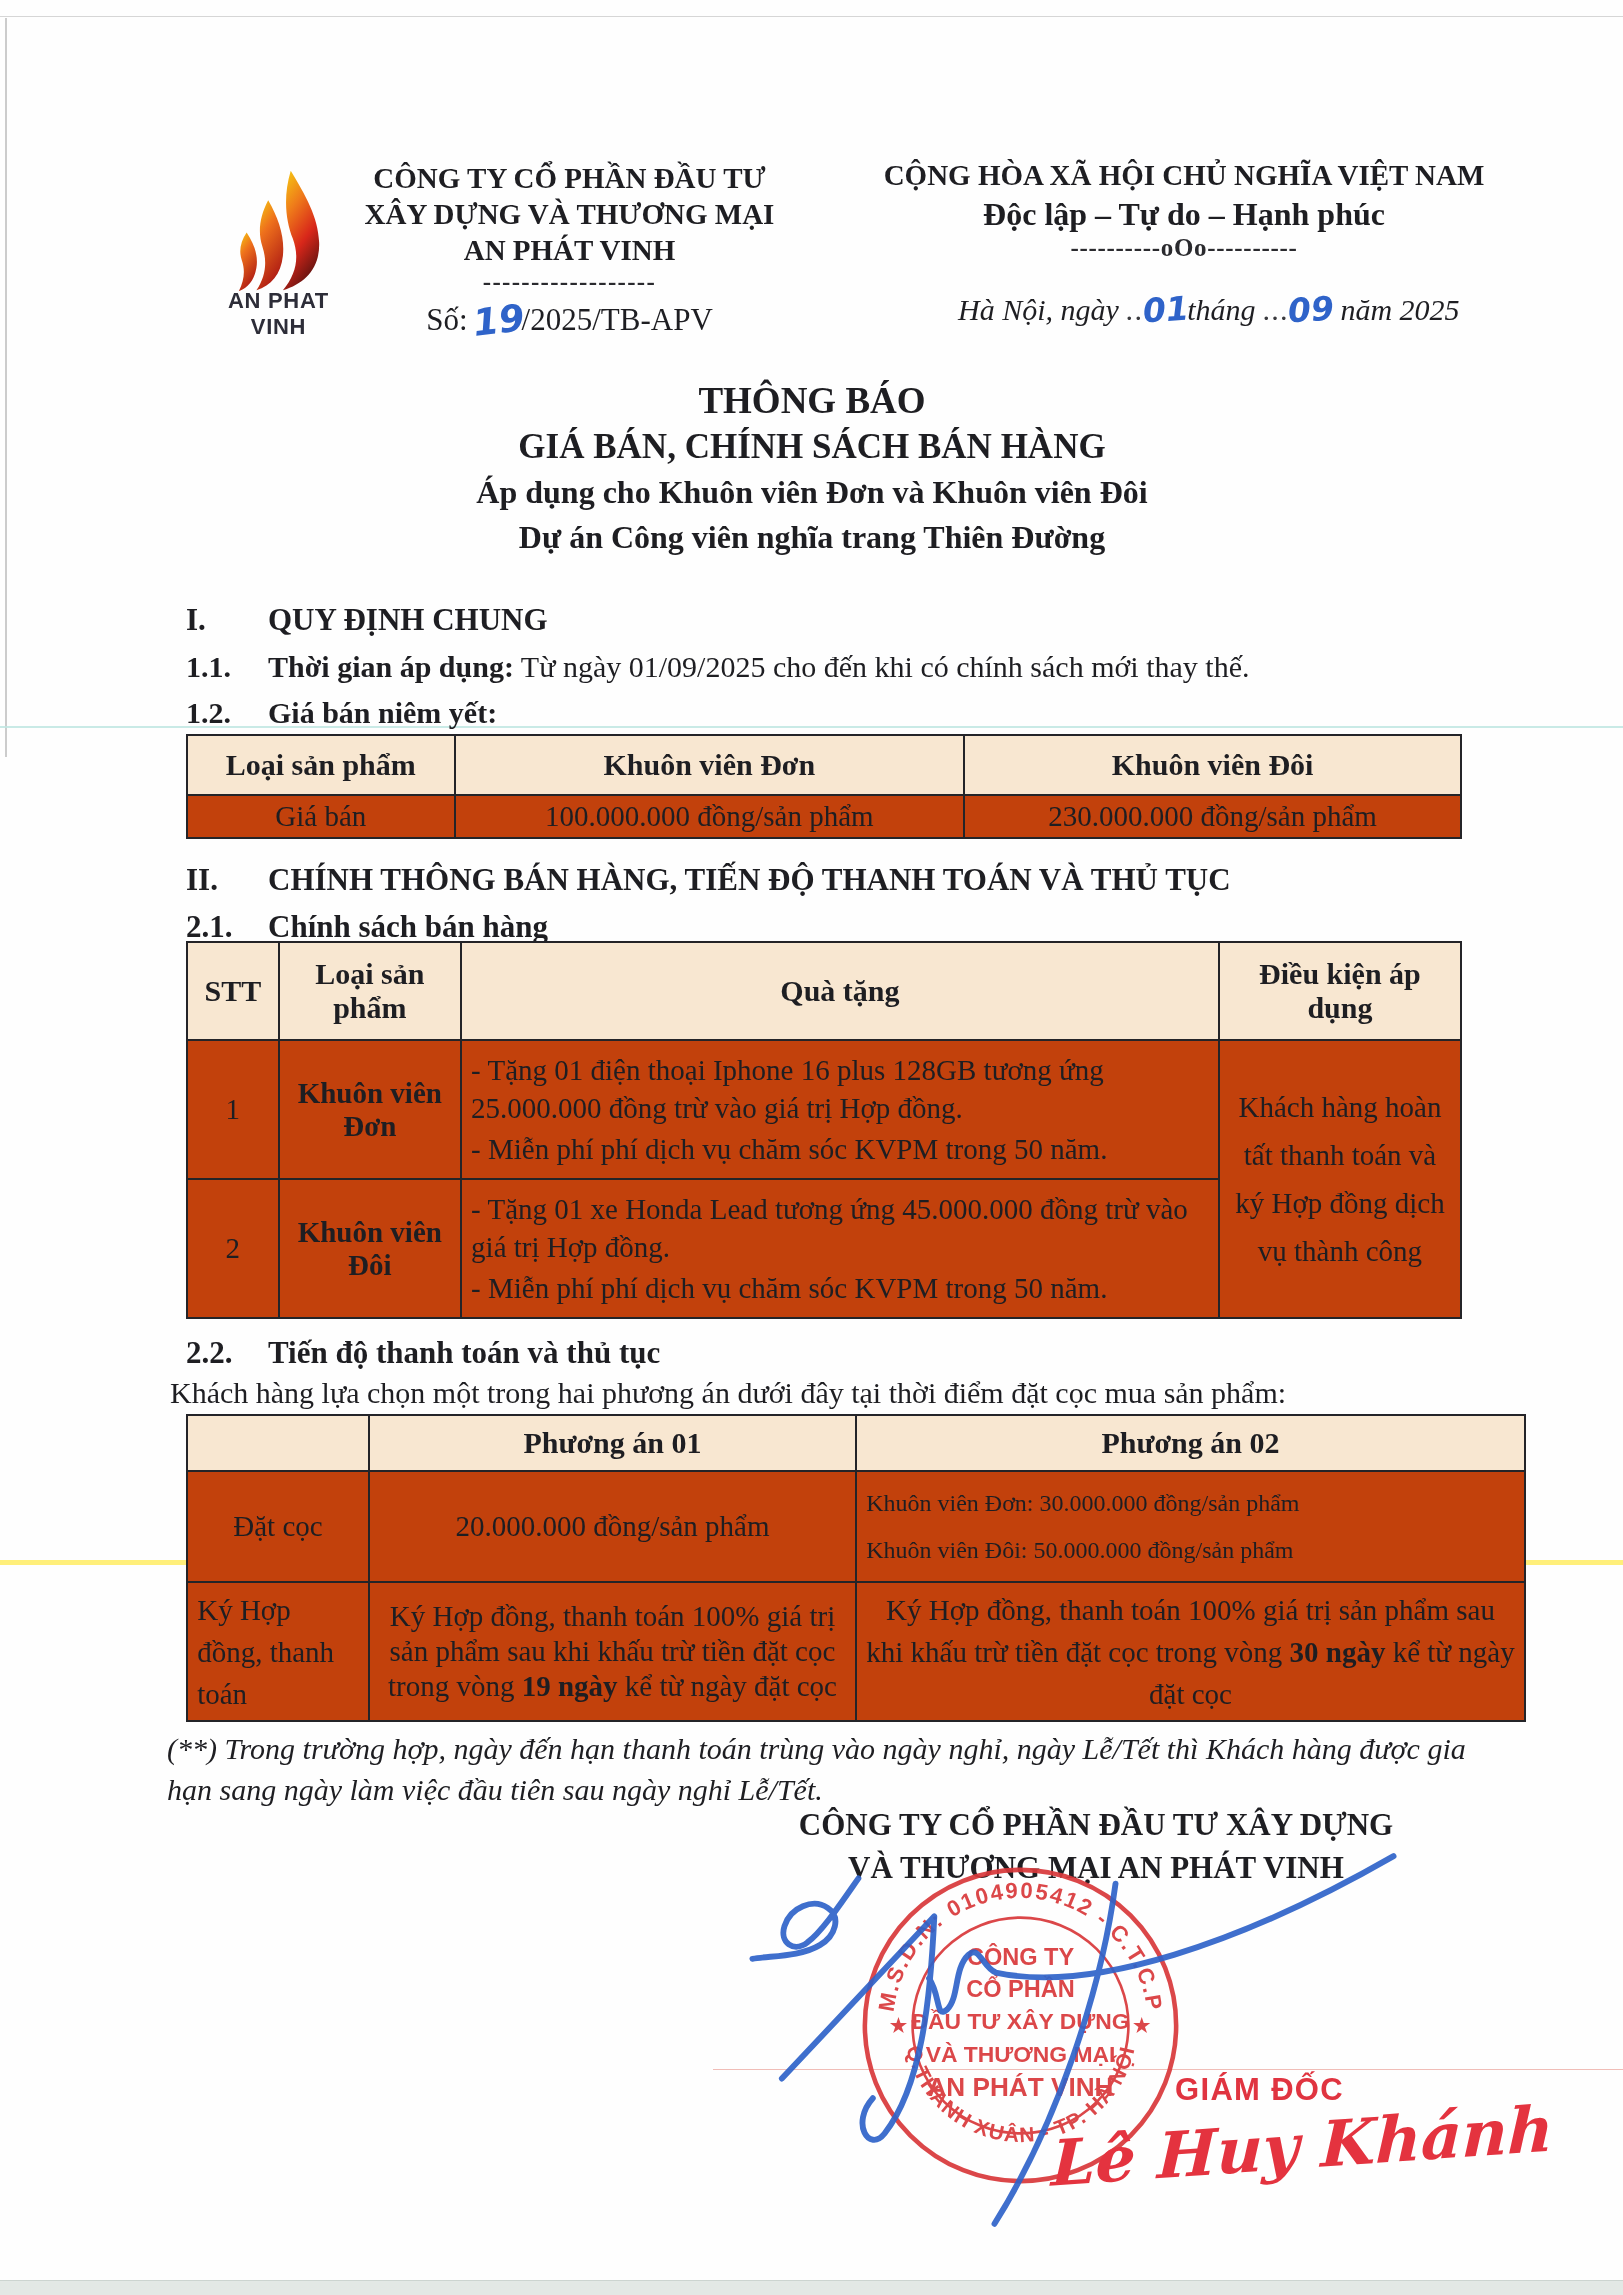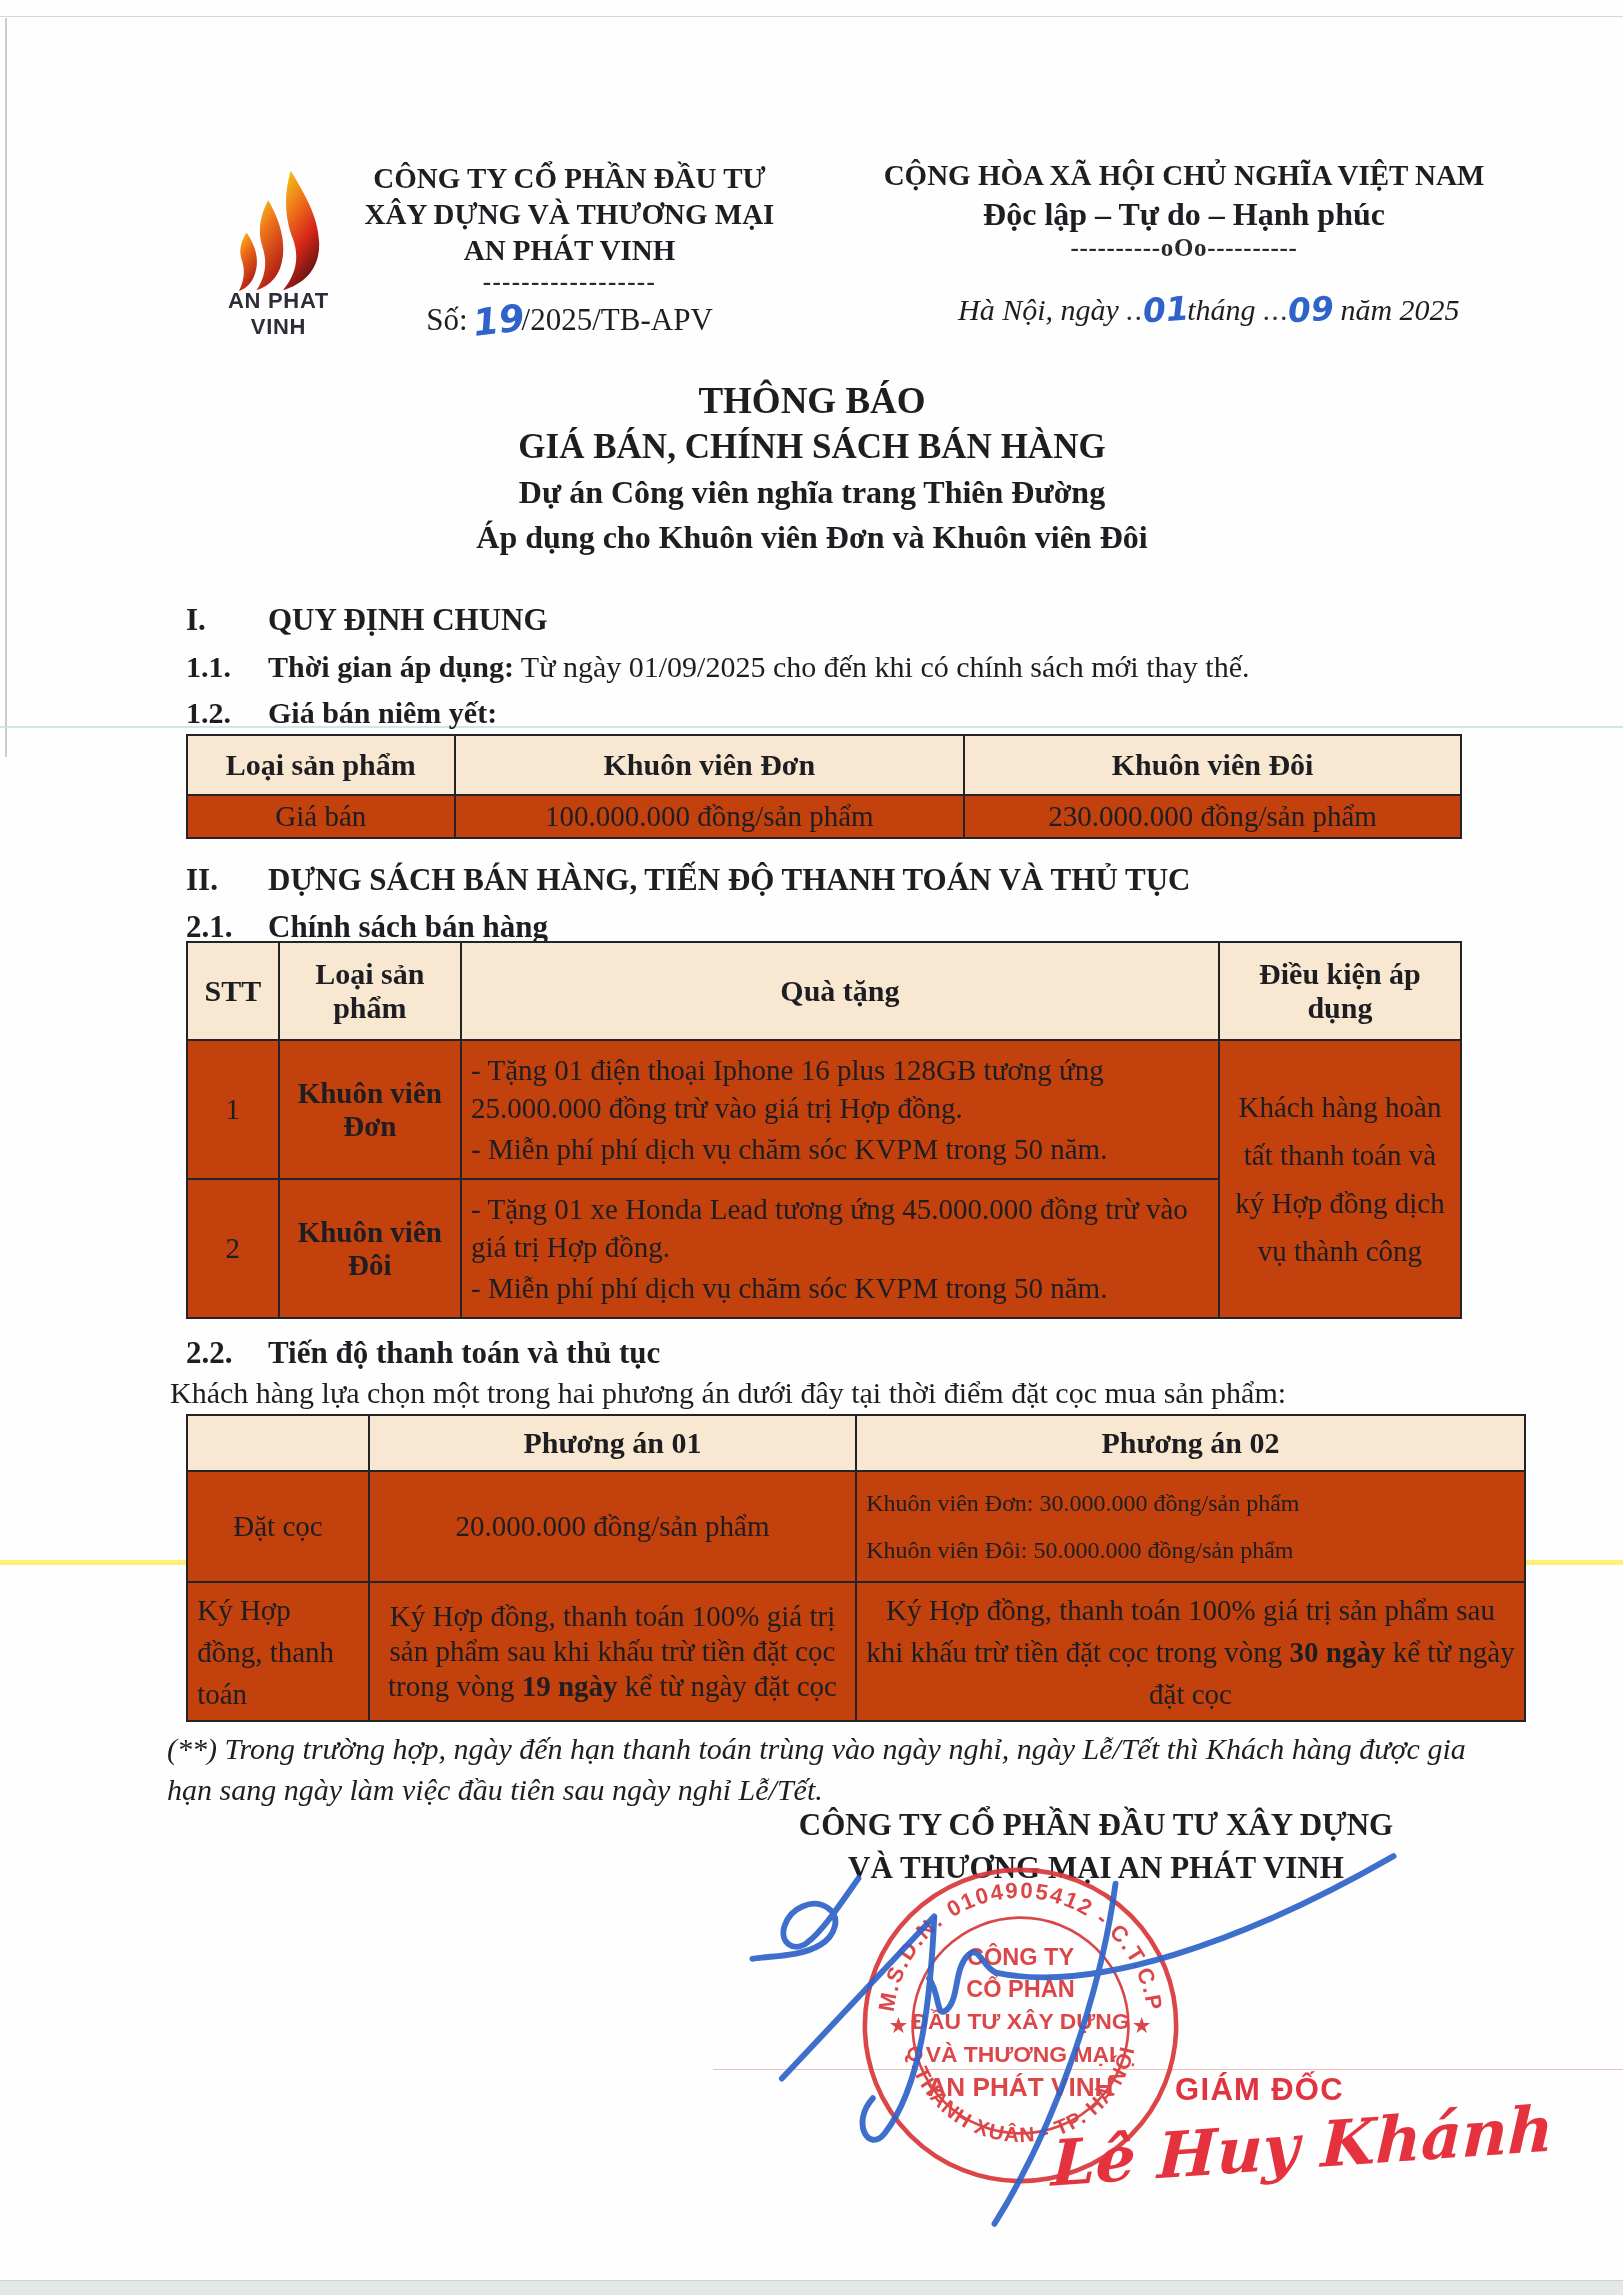--- a/index.html
+++ b/index.html
@@ -112,22 +112,22 @@
   <div class="hdr-right">
     <div class="ln1">CỘNG HÒA XÃ HỘI CHỦ NGHĨA VIỆT NAM</div>
     <div class="ln2">Độc lập – Tự do – Hạnh phúc</div>
     <div class="divider">----------oOo----------</div>
     <div class="date-line"><span>Hà Nội, ngày </span><span class="dots">..</span><span class="hand hand-date">01</span><span>tháng </span><span class="dots">...</span><span class="hand hand-date">09</span> <span>năm 2025</span></div>
   </div>
 
   <div class="title">
     <div class="t1">THÔNG BÁO</div>
     <div class="t2">GIÁ BÁN, CHÍNH SÁCH BÁN HÀNG</div>
+    <div class="t3">Áp dụng cho Khuôn viên Đơn và Khuôn viên Đôi</div>
     <div class="t3">Dự án Công viên nghĩa trang Thiên Đường</div>
-    <div class="t3">Áp dụng cho Khuôn viên Đơn và Khuôn viên Đôi</div>
   </div>
 
   <div class="sec-line h1" style="top:602px;">
     <span class="num">I.</span>
     <span>QUY ĐỊNH CHUNG</span>
   </div>
   <div class="sec-line body-txt" style="top:650px;">
     <span class="num">1.1.</span>
     <span><span class="bold">Thời gian áp dụng:</span><span> Từ ngày 01/09/2025 cho đến khi có chính sách mới thay thế.</span></span>
   </div>
@@ -151,21 +151,21 @@
     <tr style="height:38px;">
       <td>Giá bán</td>
       <td>100.000.000 đồng/sản phẩm</td>
       <td>230.000.000 đồng/sản phẩm</td>
     </tr>
   </tbody>
     </table>
 
   <div class="sec-line h1" style="top:862px;">
     <span class="num">II.</span>
-    <span>DỰNG SÁCH BÁN HÀNG, TIẾN ĐỘ THANH TOÁN VÀ THỦ TỤC</span>
+    <span>CHÍNH THÔNG BÁN HÀNG, TIẾN ĐỘ THANH TOÁN VÀ THỦ TỤC</span>
   </div>
   <div class="sec-line h2" style="top:909px;">
     <span class="num">2.1.</span>
     <span>Chính sách bán hàng</span>
   </div>
 
   <table class="doc" style="top:941px;width:1276px;">
     <colgroup>
       <col style="width:7.2%">
       <col style="width:14.3%">

